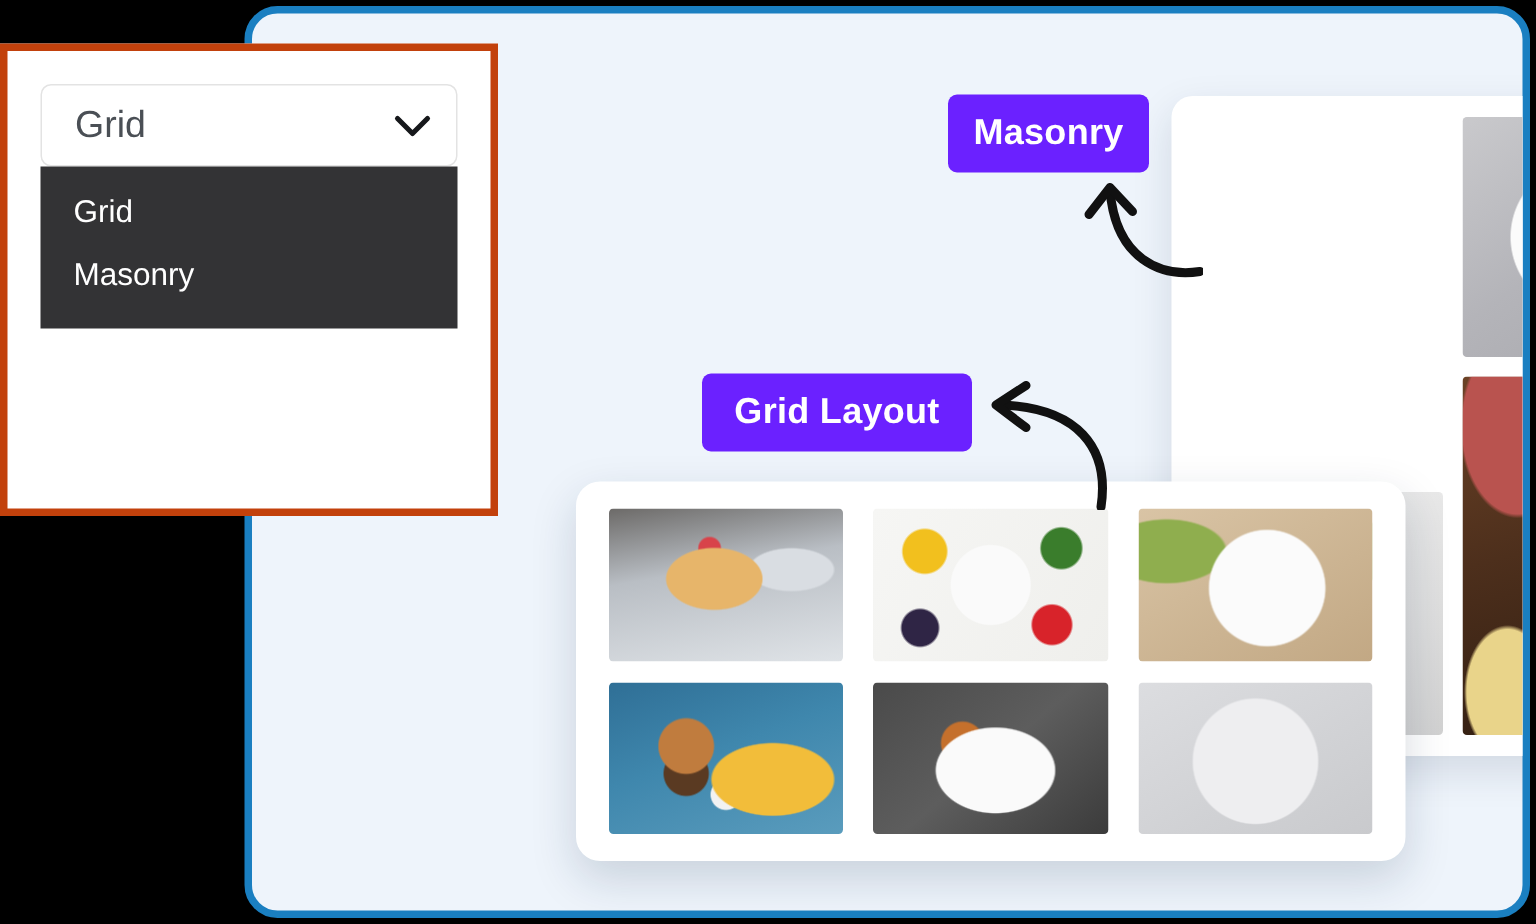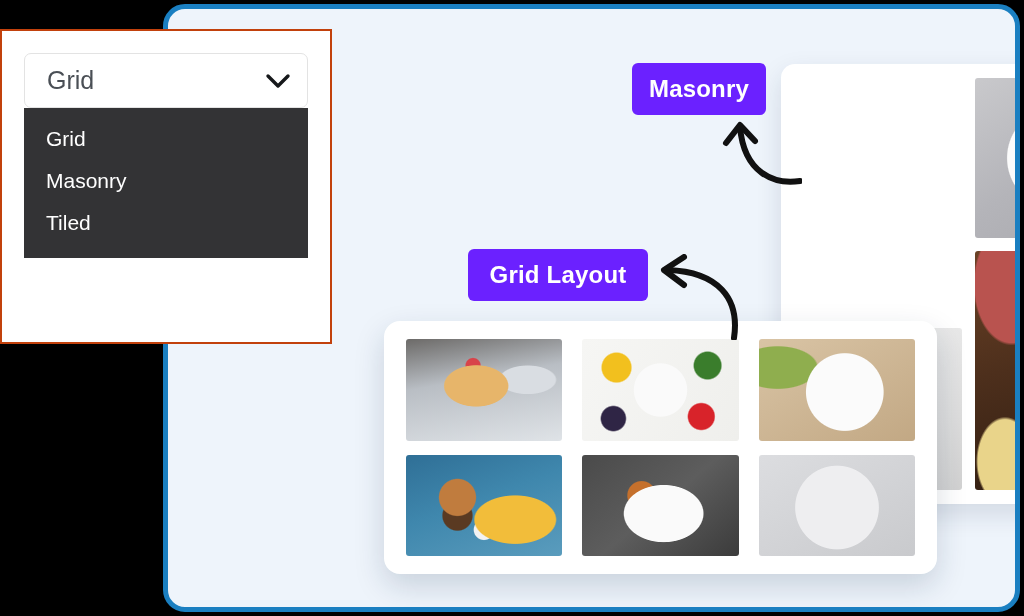--- a/index.html
+++ b/index.html
@@ -44,21 +44,21 @@
   #badge-grid-layout{left:300px;top:240px;width:180px;height:52px;font-size:24px;justify-content:center;}
 
   
   .arrow{position:absolute;pointer-events:none;}
   #arrow-masonry{left:548px;top:104px;width:86px;height:84px;}
   #arrow-grid{left:486px;top:245px;width:96px;height:86px;}
 
   
   #dropdown-panel{
     position:absolute;left:0px;top:29px;width:332px;height:315px;
-    background:#fff;border:2px solid #c2410c;box-sizing:border-box;
+    background:#fff;border:5px solid #c2410c;box-sizing:border-box;
     padding:22px 22px 20px 22px;
   }
   #select-trigger{
     height:55px;background:#fff;border:1px solid #e3e3e3;border-radius:7px;
     display:flex;align-items:center;justify-content:space-between;
     padding:0 16px 0 22px;box-sizing:border-box;
   }
   #select-value{font-size:25px;color:#4a4f55;}
   #chevron-down-icon{display:flex;align-items:center;}
   #option-list{
@@ -172,15 +172,14 @@
     <span id="select-value">Grid</span>
     <span id="chevron-down-icon">
       <svg width="26" height="16" viewBox="0 0 26 16">
         <path d="M3 3 L13 13 L23 3" fill="none" stroke="#16181b" stroke-width="3.4" stroke-linecap="round" stroke-linejoin="round"></path>
       </svg>
     </span>
   </div>
   <div id="option-list">
     <div class="option-item">Grid</div>
     <div class="option-item">Masonry</div>
-    <div class="option-item">Tiled</div>
   </div>
 </div>
 
 </body></html>

